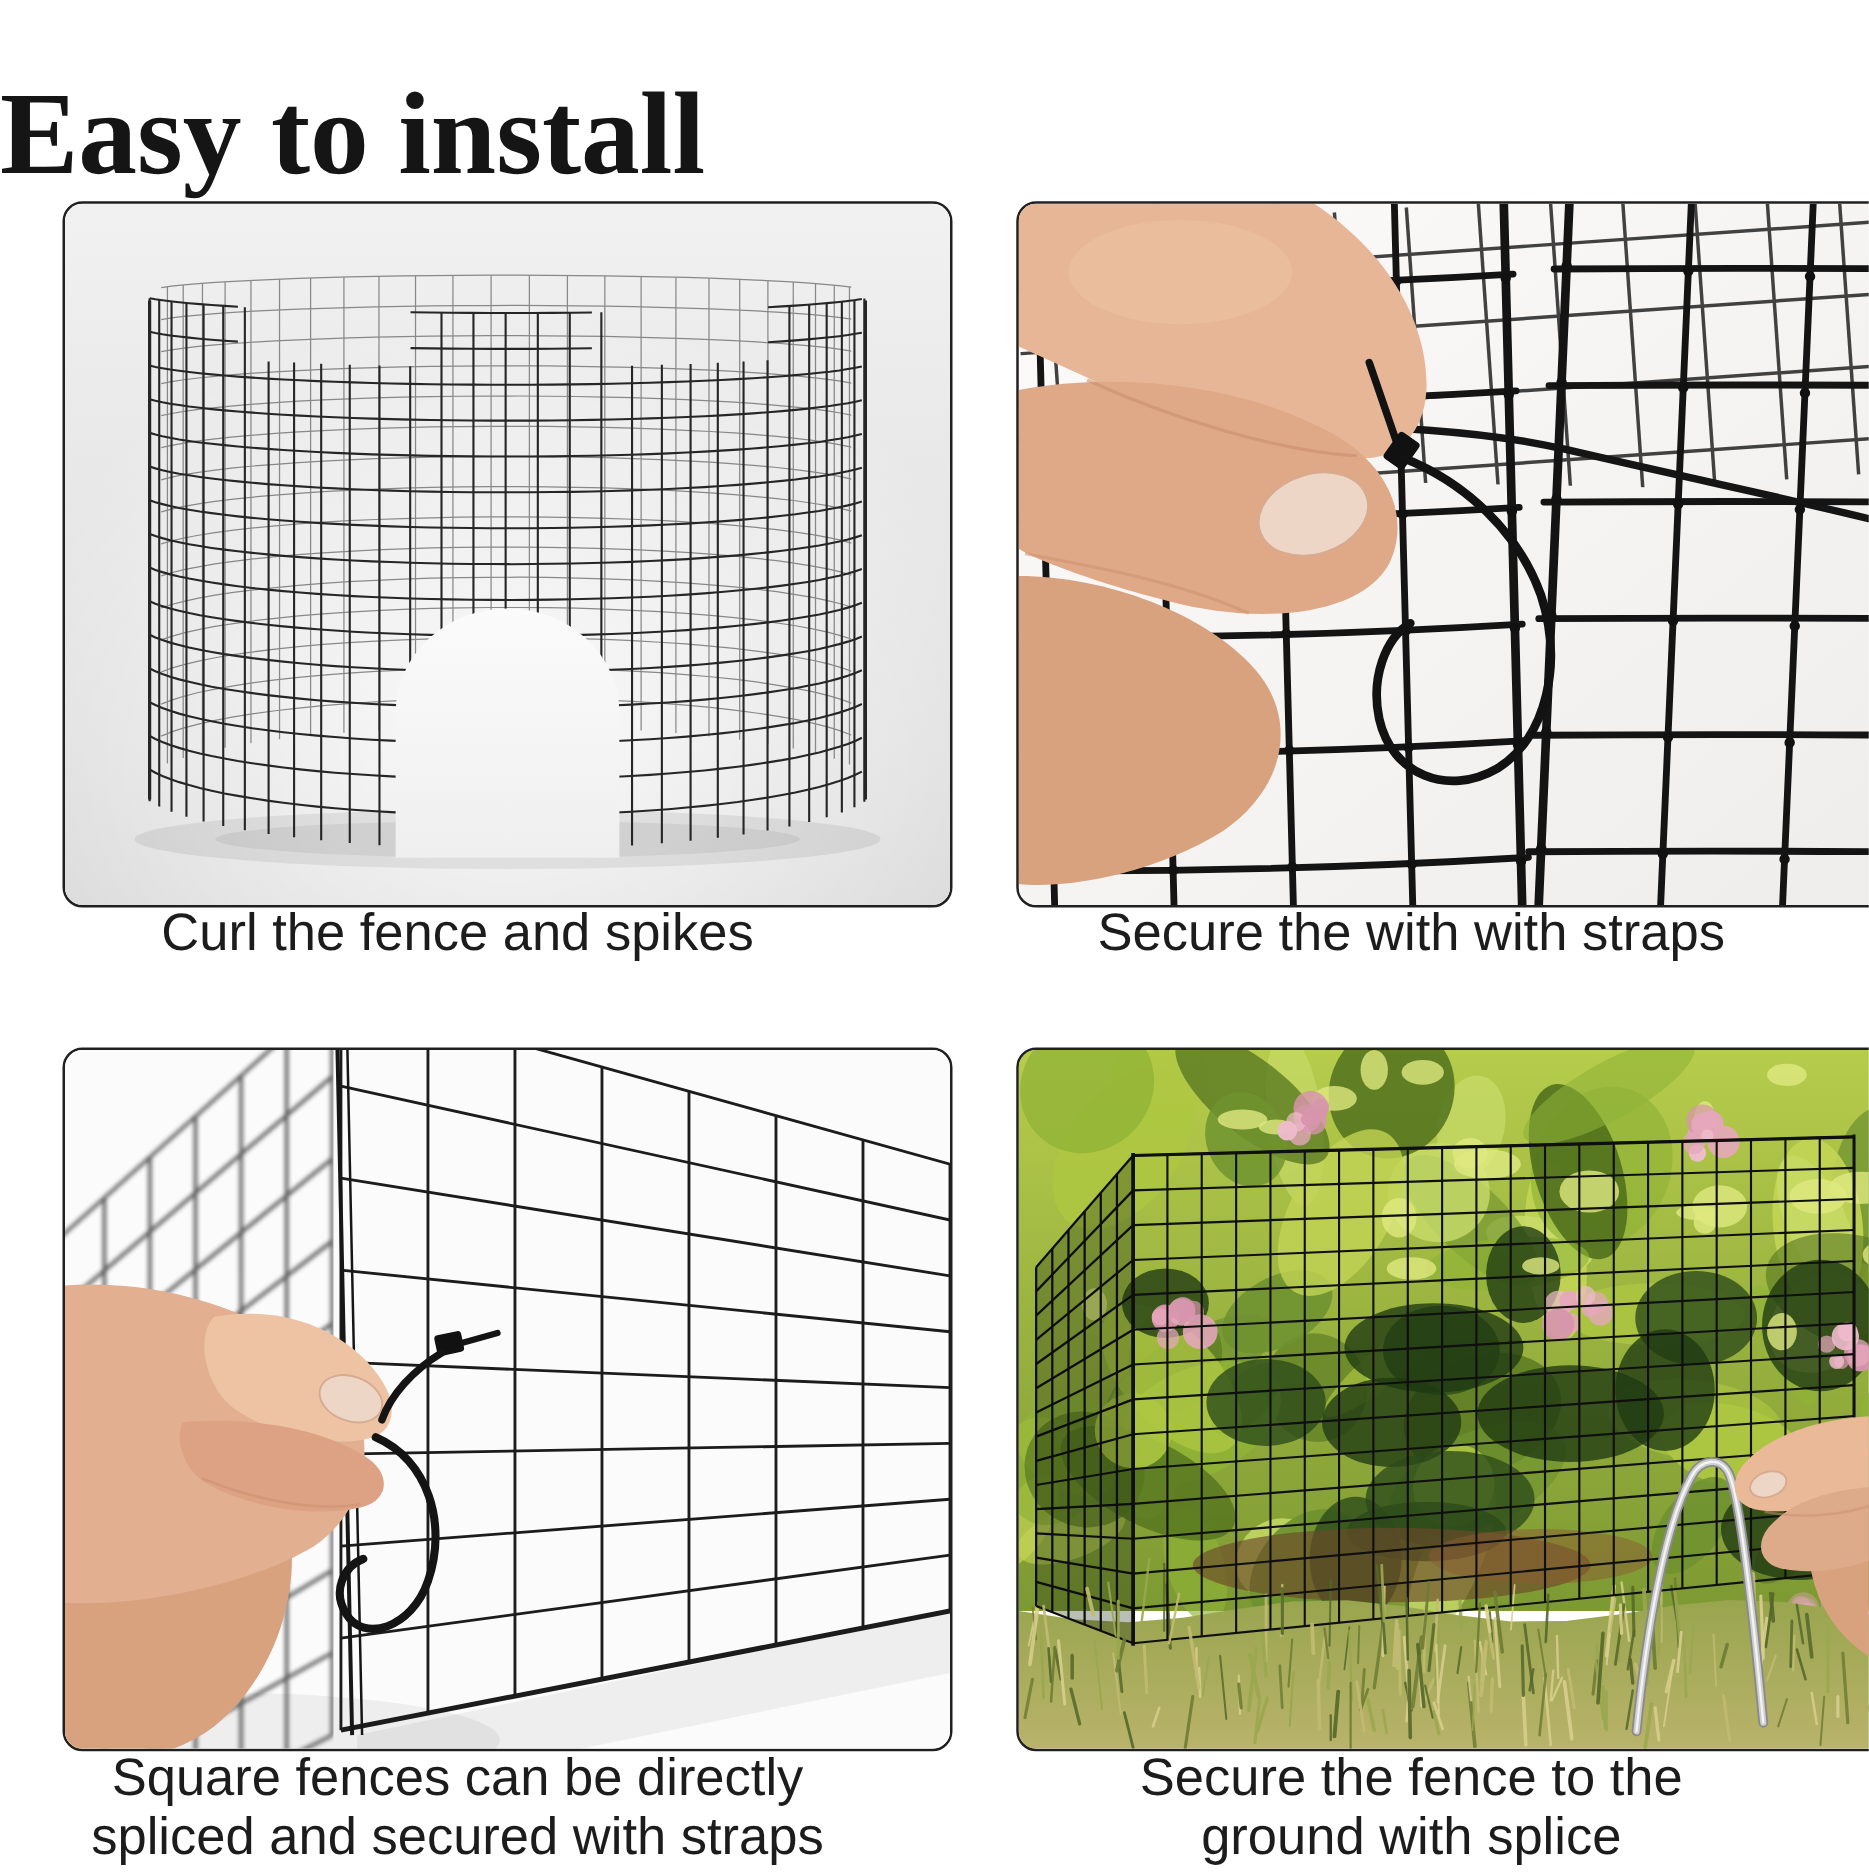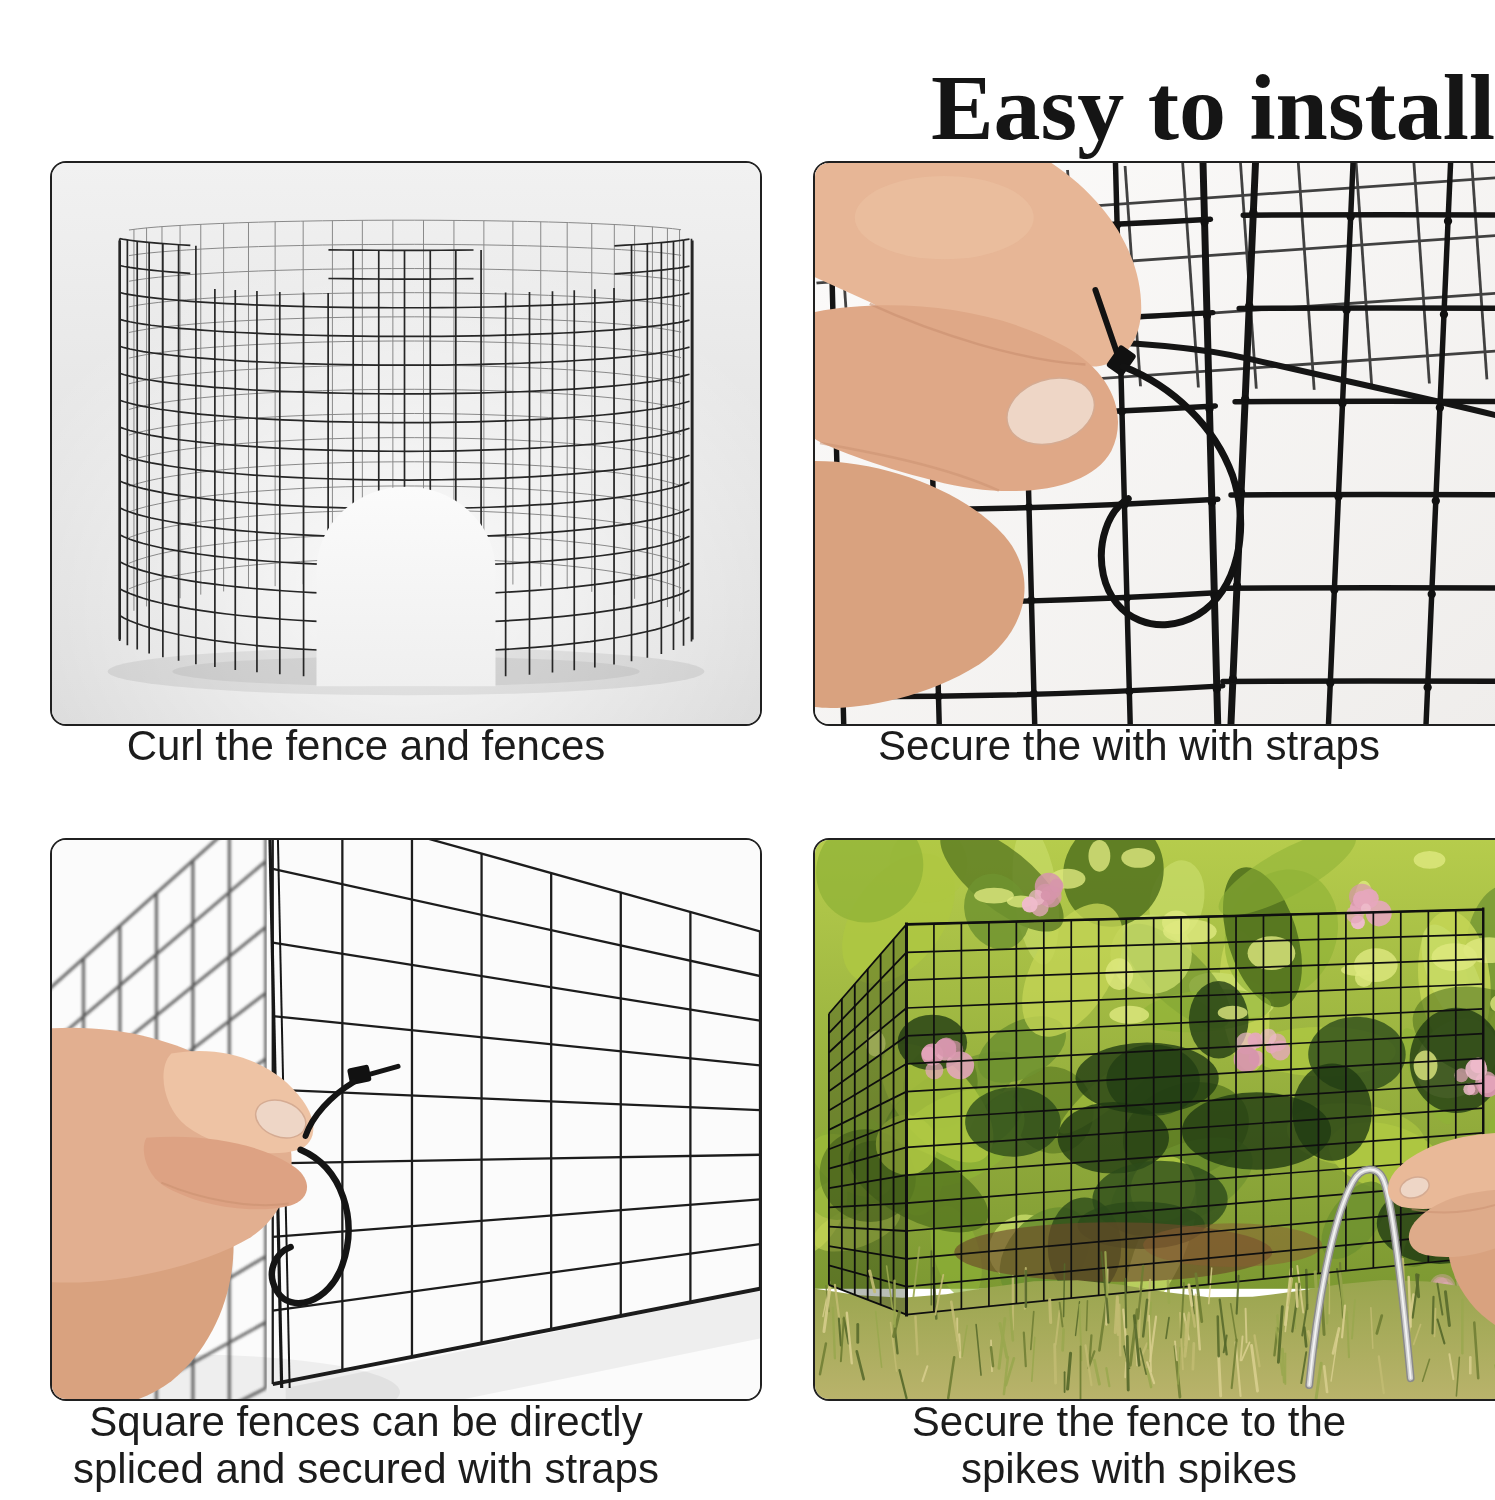--- a/index.html
+++ b/index.html
@@ -1,21 +1,21 @@
 <!DOCTYPE html>
 <html><head>
 <meta charset="utf-8">
 <style>
   html,body{margin:0;padding:0;}
   body{
     width:1495px;height:1500px;position:relative;background:#ffffff;
     font-family:"Liberation Sans",sans-serif;overflow:hidden;
   }
   .page-title{
-    position:absolute;left:0;top:-6px;width:100%;text-align:right;
+    position:absolute;left:0;top:-6px;width:100%;text-align:left;
     font-family:"Liberation Serif",serif;font-weight:700;font-size:94px;
     line-height:1.08;color:#151515;letter-spacing:0px;
   }
   .photo{
     position:absolute;border:2px solid #202020;border-radius:16px;
     overflow:hidden;background:#fff;box-sizing:border-box;
   }
   .photo svg{display:block;width:100%;height:100%;}
   .p1{left:10px;top:145px;width:712px;height:565px;}
   .p2{left:773px;top:145px;width:712px;height:565px;}
@@ -769,23 +769,23 @@
         <path d="M712 310 C650 330 625 380 640 430 C652 470 685 495 712 500 Z" fill="#d9a27f"></path>
         <path d="M712 295 C655 292 605 308 583 334 C571 349 575 366 592 370 C628 377 672 362 706 340 Z" fill="#e9b998"></path>
         <path d="M712 352 C662 350 622 362 603 385 C592 399 597 414 614 418 C650 425 690 412 712 398 Z" fill="#deab8a"></path>
         <ellipse cx="603" cy="350" rx="15" ry="10" transform="rotate(-18 603 350)" fill="#eed6c6" stroke="#d5ab92" stroke-width="1.5"></ellipse>
         <path d="M600 372 C640 380 680 372 708 358" stroke="#c99070" stroke-width="2" fill="none" opacity="0.5"></path>
       </g>
     </svg>
 </figure>
 
 <div class="caption c1">
-  <div class="inner">Curl the fence and fences</div>
+  <div class="inner">Curl the fence and spikes</div>
 </div>
 <div class="caption c2">
   <div class="inner">Secure the with with straps</div>
 </div>
 <div class="caption c3">
   <div class="inner">Square fences can be directly spliced and secured with straps</div>
 </div>
 <div class="caption c4">
-  <div class="inner">Secure the fence to the spikes with spikes</div>
+  <div class="inner">Secure the fence to the ground with splice</div>
 </div>
 
 </body></html>

